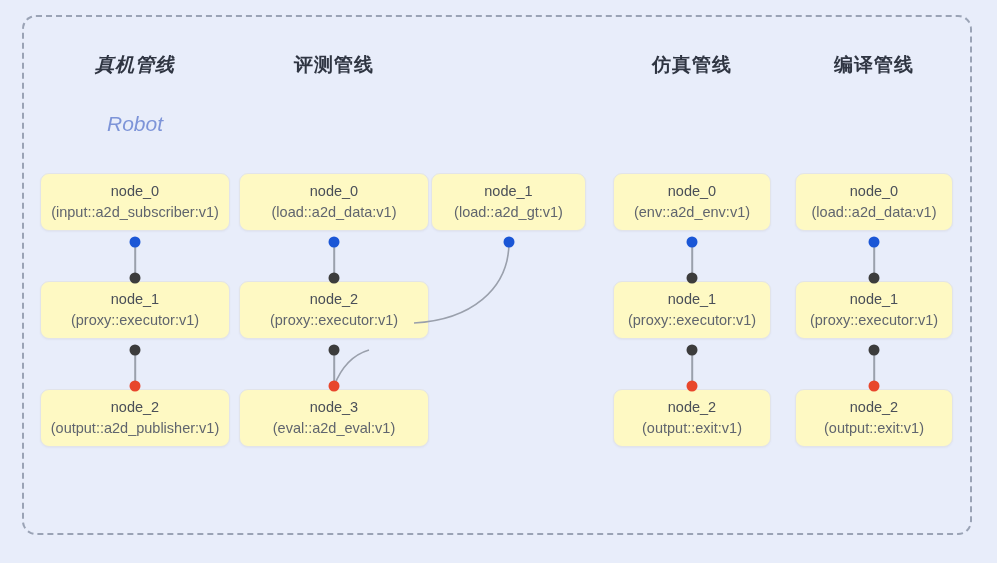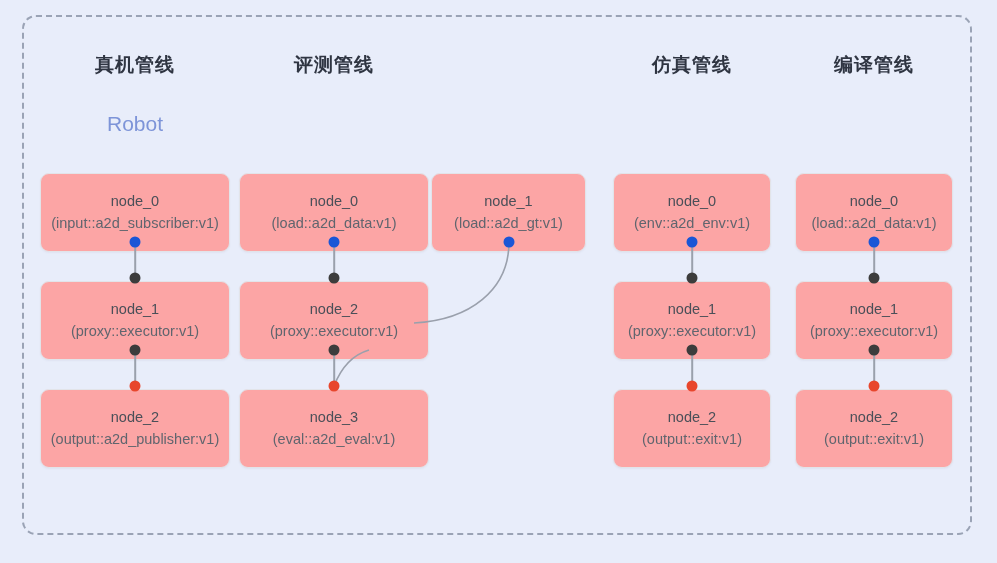--- a/index.html
+++ b/index.html
@@ -56,29 +56,29 @@
     color: #7d94d8;
     text-align: center;
     white-space: nowrap;
     font-weight: normal;
   }
 
   
   .node {
     position: absolute;
     box-sizing: border-box;
-    background: #fca5a5;
+    background: #fef9c3;
     border: 1px solid #e2e4e9;
     border-radius: 9px;
     box-shadow: 0 1px 2px rgba(80, 90, 120, 0.06);
     display: flex;
     flex-direction: column;
     align-items: center;
     justify-content: center;
-    height: 79px;
+    height: 58px;
   }
   .node-title {
     font-size: 14.5px;
     color: #4a4f58;
     line-height: 1.45;
     white-space: nowrap;
   }
   .node-sub {
     font-size: 14.5px;
     color: #60656e;
@@ -126,21 +126,21 @@
 
   <div id="dashed-frame"></div>
 
   <svg class="edge-curves" viewBox="0 0 997 563">
 
     <path d="M 509 242 C 509 290 470 320 414 323" fill="none" stroke="#9aa0ac" stroke-width="1.6"></path>
 
     <path d="M 369 350 C 352 355 341 368 334 386" fill="none" stroke="#9aa0ac" stroke-width="1.6"></path>
   </svg>
 
-  <div class="column" style="left:40px; width:190px;">
+  <div class="column" style="left:40px; width:190px;font-style:italic;">
     <div class="col-title-cn">真机管线</div>
     <div class="col-title-en">Robot</div>
   </div>
 
   <div class="edge-line" style="left:135px; top:242px; height:36px;"></div>
   <div class="edge-line" style="left:135px; top:350px; height:36px;"></div>
 
   <div class="node" style="left:40px; top:173px; width:190px;">
     <div class="node-title">node_0</div>
     <div class="node-sub">(input::a2d_subscriber:v1)</div>

